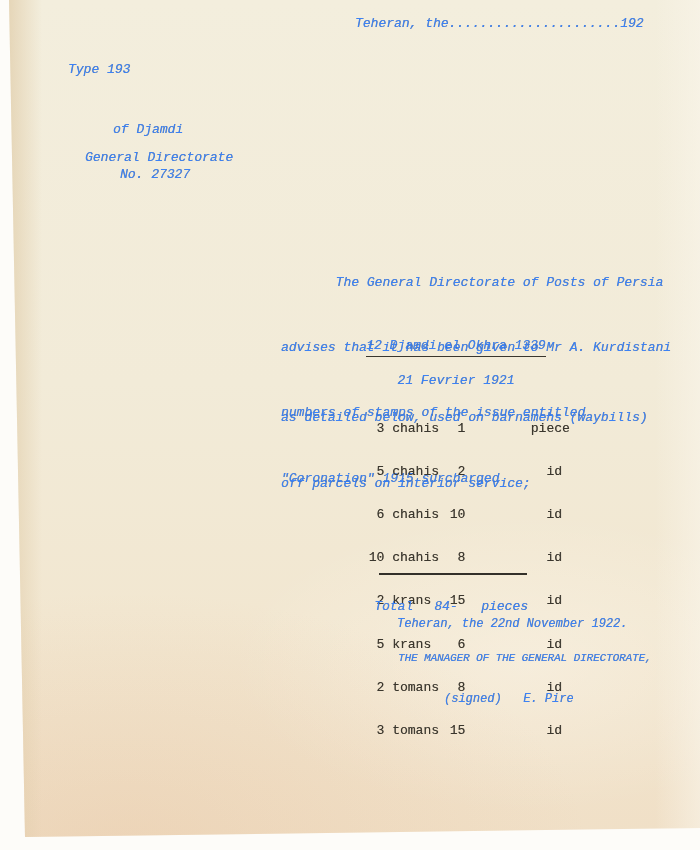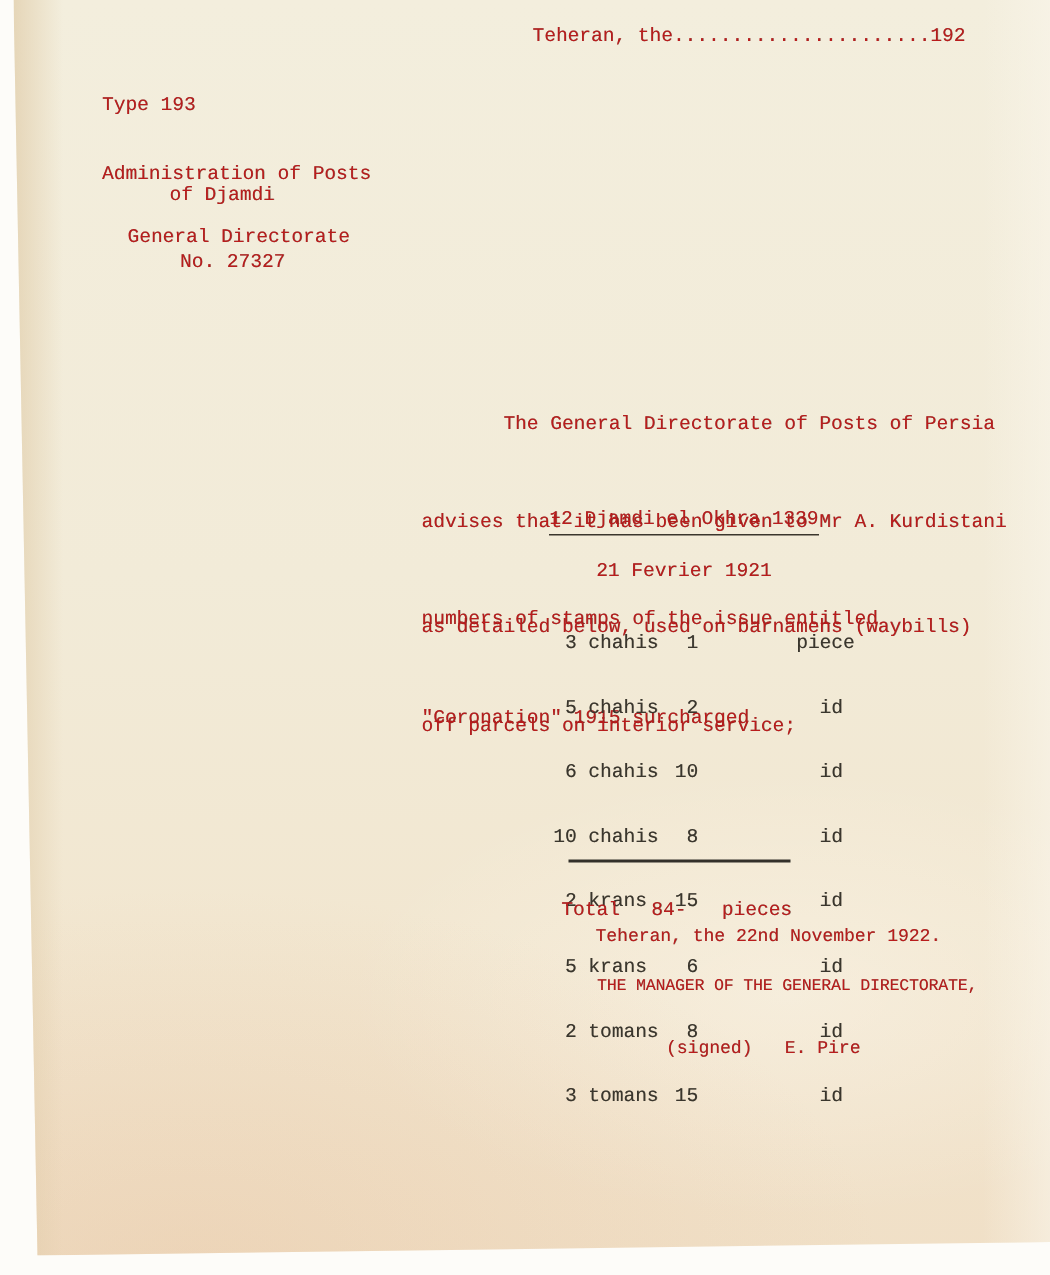--- a/index.html
+++ b/index.html
@@ -13,23 +13,24 @@
     clip-path: polygon(9px 0, 700px 0, 700px 828px, 25px 837px);
     background:
       linear-gradient(90deg, rgba(224,204,169,0.9) 0px, rgba(224,204,169,0.0) 42px),
       linear-gradient(270deg, rgba(250,246,236,0.55) 0px, rgba(250,246,236,0.0) 45px),
       radial-gradient(120% 55% at 18% 100%, rgba(228,186,148,0.30), rgba(228,186,148,0) 55%),
       radial-gradient(60% 25% at 75% 78%, rgba(255,252,244,0.35), rgba(255,252,244,0) 70%),
       linear-gradient(180deg, #f3eedd 0%, #f2ebd8 45%, #f2e7d1 72%, #f0dfc6 100%);
   }
 
   .t {
-    position:absolute; white-space:pre; color:#b91c1c;
+    position:absolute; white-space:pre; color:#3b82f6;
     font-size:13px; line-height:15px;
     text-shadow: 0.2px 0.3px 0.35px rgba(58,53,44,0.55);
+    font-style: italic;
   }
 
   .para   { line-height:21.8px; }
   .detail { line-height:22.3px; }
 
   .heading { left:335px; top:321px; line-height:16.8px; text-align:center; }
   .heading .u { display:inline-block; border-bottom:1.6px solid #3a362d; padding-bottom:1px; }
 
   .tbl { position:absolute; left:322px; top:408px; line-height:14.35px;
          color:#3a362d; font-size:13px; white-space:pre;
@@ -51,21 +52,20 @@
 </style>
 </head>
 <body>
 
 <div class="scan">
   <div class="paper"></div>
 
   <div class="t" style="left:355px; top:16px;">Teheran, the......................192</div>
 
   <div class="t" style="left:68px; top:62px;">Type 193</div>
-  <div class="t" style="left:68px; top:108px;">Administration of Posts</div>
   <div class="t" style="left:113px; top:122px;">of Djamdi</div>
   <div class="t" style="left:85px; top:150px;">General Directorate</div>
   <div class="t" style="left:120px; top:167px;">No. 27327</div>
 
   <div class="t para" style="left:281px; top:228px;">
     <div>       The General Directorate of Posts of Persia</div>
     <div>advises that it has been given to Mr A. Kurdistani</div>
     <div>numbers of stamps of the issue entitled</div>
     <div>"Coronation" 1915 surcharged</div>
   </div>

